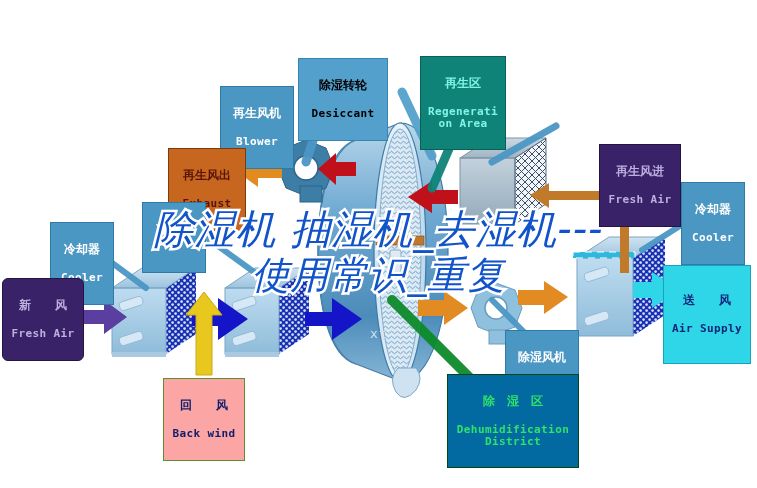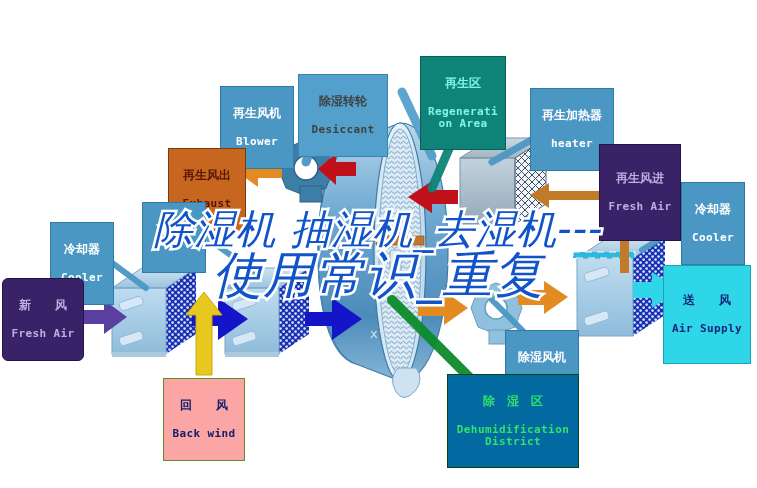--- a/index.html
+++ b/index.html
@@ -31,21 +31,21 @@
   .label .en{
     display:block;
     font-family:"DejaVu Sans Mono","Liberation Mono",monospace;
     font-weight:700;
     font-size:11px;
     letter-spacing:0.4px;
   }
 
   
   .lb-blue{background:#4b97c4;color:#ffffff;border:1px solid #2f7ba8;}
-  .lb-blue2{background:#52a0cb;color:#404040;border:1px solid #3885b2;margin-top:16px;}
+  .lb-blue2{background:#52a0cb;color:#000000;border:1px solid #3885b2;}
   
   .lb-teal{background:#0f8377;color:#7ff5e6;border:1px solid #0a5f56;}
   
   .lb-orange{background:#c6661f;color:#58140a;border:1px solid #7d3a0d;}
   
   .lb-purple{background:#3a2268;color:#bdb0e0;border:1px solid #241343;}
   
   .lb-gold{background:#fca5a5;color:#15206b;border:1px solid #5b8f2a;}
   
   .lb-green{background:#0369a1;color:#2fe36a;border:1px solid #05470f;}
@@ -66,21 +66,21 @@
     font-family:"DejaVu Sans","Liberation Sans",sans-serif;
     font-weight:400;
     font-style:italic;
     font-size:40px;
     line-height:46px;
     color:#1153c9;
     -webkit-text-stroke:5px #ffffff;
     paint-order:stroke fill;
     letter-spacing:1px;
   }
-  #title-overlay .tline.l2{font-size:50px;}
+  #title-overlay .tline.l2{font-size:38px;}
 </style>
 </head>
 <body>
 
 <div id="stage">
 
   <svg id="svg-diagram" viewBox="0 0 757 488">
     <defs>
       <linearGradient id="gRotorSide" x1="0" y1="0" x2="0" y2="1">
         <stop offset="0" stop-color="#b9d7ea"></stop>
@@ -277,31 +277,27 @@
     <span class="cn">再生风机</span>
     <span class="en">Blower</span>
   </div>
 
   <div class="label lb-teal" style="left:420px;top:56px;width:86px;padding:3px 2px;">
     <span class="cn">再生区</span>
     <span class="en">Regenerati
 on Area</span>
   </div>
 
-  <div class="label lb-blue" style="left:530px;top:88px;width:84px;padding:3px 2px;">
-    <span class="cn">再生加热器</span>
-    <span class="en">heater</span>
-  </div>
 
   <div class="label lb-orange" style="left:168px;top:148px;width:78px;padding:3px 2px;">
     <span class="cn">再生风出</span>
     <span class="en">Exhaust</span>
   </div>
 
-  <div class="label lb-purple" style="left:599px;top:144px;width:82px;padding:10px 2px;">
+  <div class="label lb-purple" style="left:599px;top:144px;width:82px;padding:3px 2px;">
     <span class="cn">再生风进</span>
     <span class="en">Fresh Air</span>
   </div>
 
   <div class="label lb-blue" style="left:681px;top:182px;width:64px;padding:3px 2px;">
     <span class="cn">冷却器</span>
     <span class="en">Cooler</span>
   </div>
 
   <div class="label lb-blue" style="left:50px;top:222px;width:64px;padding:3px 2px;">

